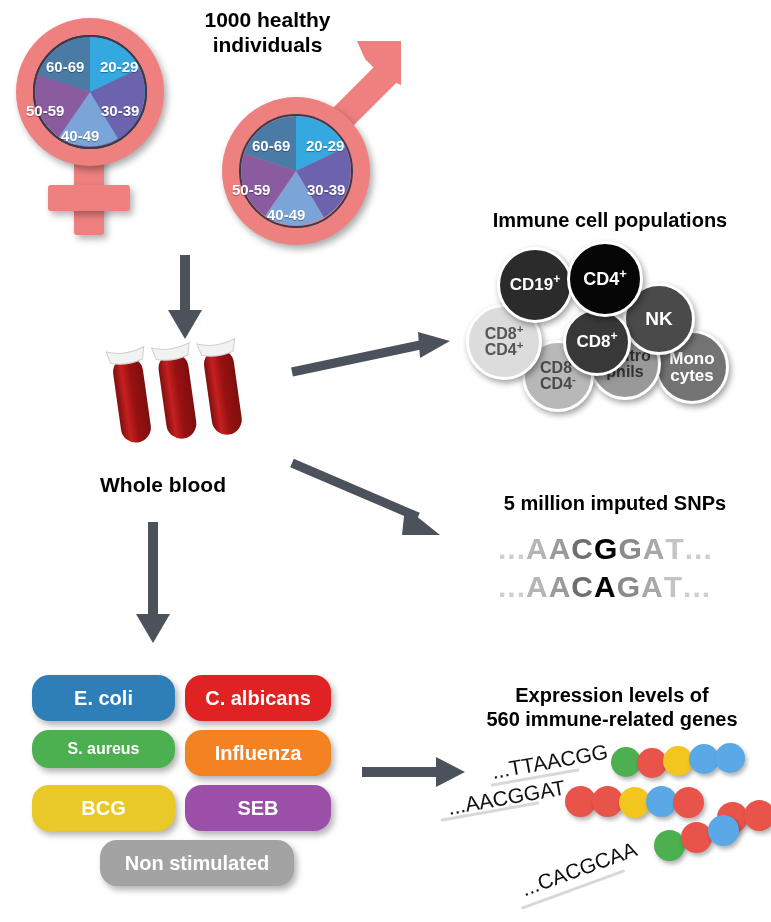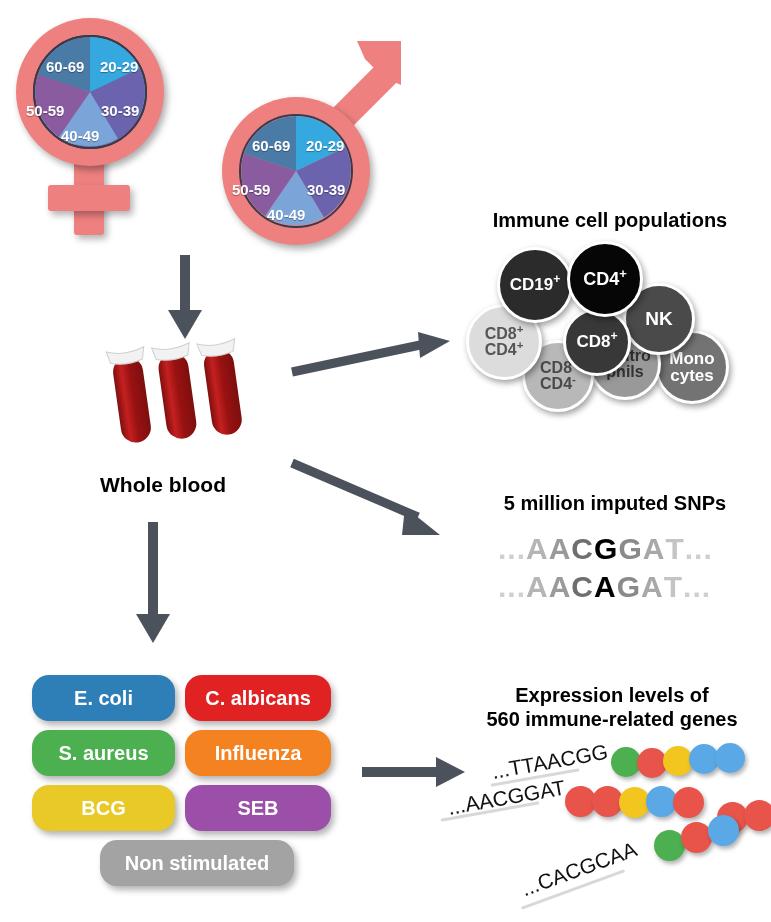--- a/index.html
+++ b/index.html
@@ -51,20 +51,24 @@
         box-shadow:2px 3px 4px rgba(0,0,0,.3);}
   .seq{position:absolute;white-space:nowrap;color:#111;
        font-family:"Liberation Sans","DejaVu Sans",sans-serif;}
   .backbone{position:absolute;background:#d8d8d8;border-radius:2px;}
 </style>
 </head>
 <body>
 
 <div class="stage">
 
+  <div class="abs hdr" style="left:175px;top:8px;width:185px;font-size:21px;">
+    <div>1000 healthy</div>
+    <div>individuals</div>
+  </div>
 
   <div class="sym" style="left:8px;top:10px;width:180px;height:230px;">
 
     <div class="fbar" style="left:66px;top:140px;width:30px;height:85px;border-radius:3px;"></div>
     <div class="fbar" style="left:40px;top:175px;width:82px;height:26px;border-radius:3px;"></div>
     <div class="ring" style="left:8px;top:8px;width:148px;height:148px;"></div>
     <div class="pie" style="left:25px;top:25px;width:114px;height:114px;">
       <svg width="110" height="110" viewBox="0 0 110 110">
         <path d="M55,55 L55,0 A55,55 0 0,1 103.9,82.6 Z" fill="#35A8E0"></path>
         <path d="M55,55 L103.9,82.6 A55,55 0 0,1 38.3,107.5 Z" fill="#6B63AD"></path>
@@ -219,21 +223,21 @@
   <div class="snprow" style="left:498px;top:570px;font-size:30px;letter-spacing:1px;">
     <span class="f1">...</span><span class="f2">A</span><span class="f3">A</span><span class="f4">C</span><span class="f5">A</span><span class="f6">G</span><span class="f7">A</span><span class="f8">T</span><span class="f1">...</span>
   </div>
 
   <div class="stim" style="left:32px;top:675px;width:143px;height:46px;background:#2E7EB8;font-size:20px;">
     <span>E. coli</span>
   </div>
   <div class="stim" style="left:185px;top:675px;width:146px;height:46px;background:#E02222;font-size:20px;">
     <span>C. albicans</span>
   </div>
-  <div class="stim" style="left:32px;top:730px;width:143px;height:46px;background:#4CAF50;font-size:20px;">
+  <div class="stim" style="left:32px;top:730px;width:143px;height:38px;background:#4CAF50;font-size:16px;">
     <span>S. aureus</span>
   </div>
   <div class="stim" style="left:185px;top:730px;width:146px;height:46px;background:#F58220;font-size:20px;">
     <span>Influenza</span>
   </div>
   <div class="stim" style="left:32px;top:785px;width:143px;height:46px;background:#E8C927;font-size:20px;">
     <span>BCG</span>
   </div>
   <div class="stim" style="left:185px;top:785px;width:146px;height:46px;background:#9B4FA8;font-size:20px;">
     <span>SEB</span>

